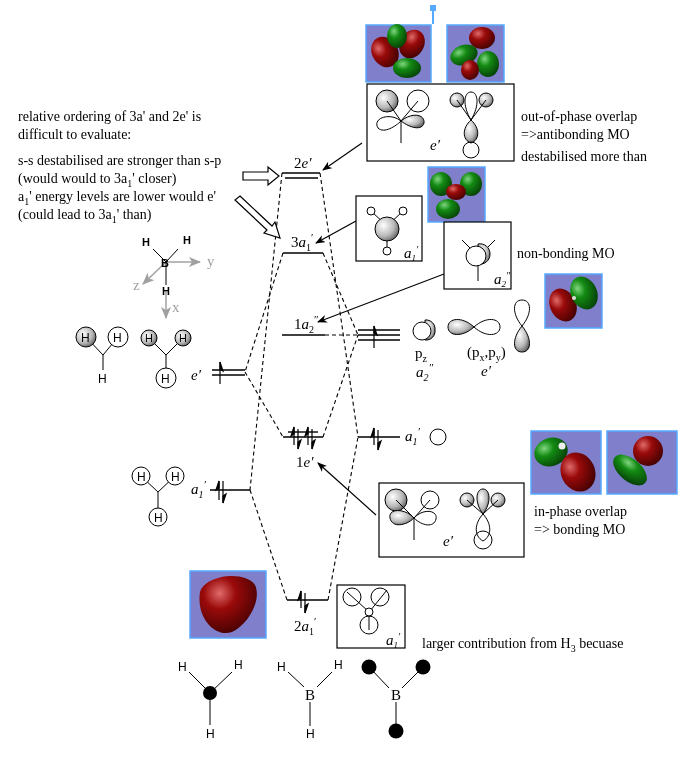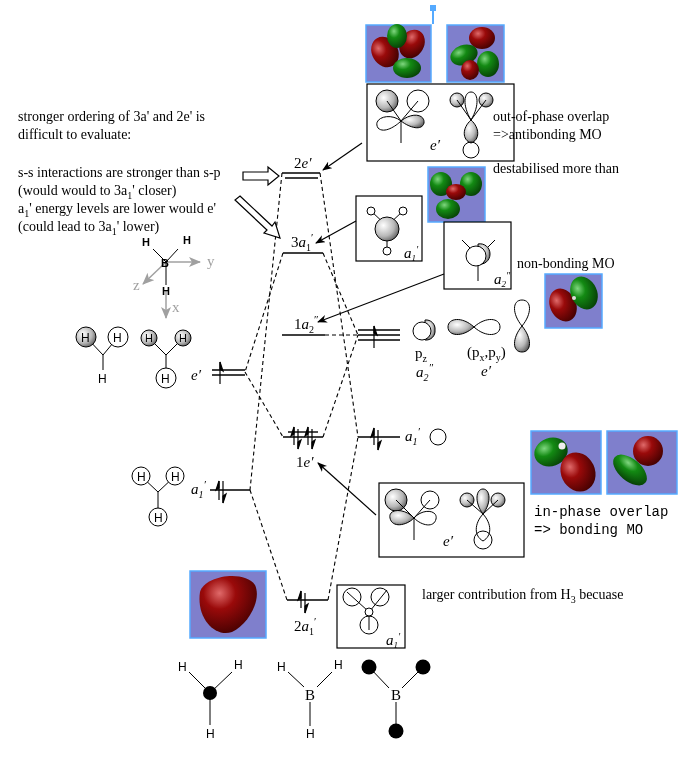--- a/index.html
+++ b/index.html
@@ -325,36 +325,36 @@
     <line x1="423" y1="667" x2="402" y2="688" stroke="#000"></line>
     <line x1="396" y1="702" x2="396" y2="731" stroke="#000"></line>
     <circle cx="369" cy="667" r="7.5" fill="#000"></circle>
     <circle cx="423" cy="667" r="7.5" fill="#000"></circle>
     <circle cx="396" cy="731" r="7.5" fill="#000"></circle>
     <text x="391" y="700" class="lbl" font-size="14">B</text>
   </g>
 </svg>
 
 <div class="note" style="left:18px; top:108px;">
-  <div>stronger ordering of 3a' and 2e' is</div>
-  <div style="margin-bottom:20px;">difficult to evaluate:</div>
-  <div>s-s interactions are stronger than s-p</div>
+  <div>relative ordering of 3a' and 2e' is</div>
+  <div style="margin-bottom:8px;">difficult to evaluate:</div>
+  <div>s-s destabilised are stronger than s-p</div>
   <div><span>(would would to 3a</span><sub>1</sub><span>' closer)</span></div>
   <div><span>a</span><sub>1</sub><span>' energy levels are lower would e'</span></div>
-  <div><span>(could lead to 3a</span><sub>1</sub><span>' lower)</span></div>
+  <div><span>(could lead to 3a</span><sub>1</sub><span>' than)</span></div>
 </div>
 
-<div class="note" style="left:493px; top:108px;">
+<div class="note" style="left:521px; top:108px;">
   <div>out-of-phase overlap</div>
-  <div style="margin-bottom:16px;">=&gt;antibonding MO</div>
+  <div style="margin-bottom:4px;">=&gt;antibonding MO</div>
   <div>destabilised more than</div>
 </div>
 
-<div class="note" style="left:517px; top:255px;text-align:right;">non-bonding MO</div>
-
-<div class="note" style="left:534px; top:503px;font-family:Liberation Mono, monospace;">
+<div class="note" style="left:517px; top:245px;text-align:right;">non-bonding MO</div>
+
+<div class="note" style="left:534px; top:503px;">
   <div>in-phase overlap</div>
   <div>=&gt; bonding MO</div>
 </div>
 
-<div class="note" style="left:422px; top:586px;">
+<div class="note" style="left:422px; top:635px;">
   <div><span>larger contribution from H</span><sub>3</sub><span> becuase</span></div>
 </div>
 
 </body></html>

